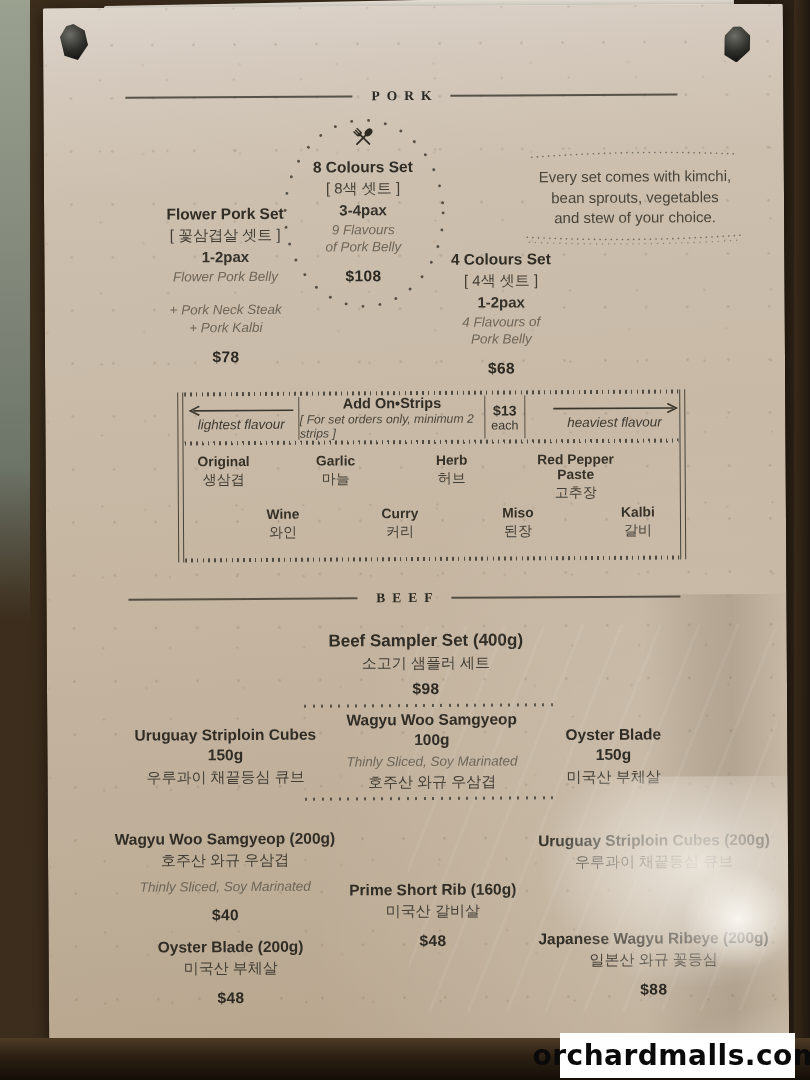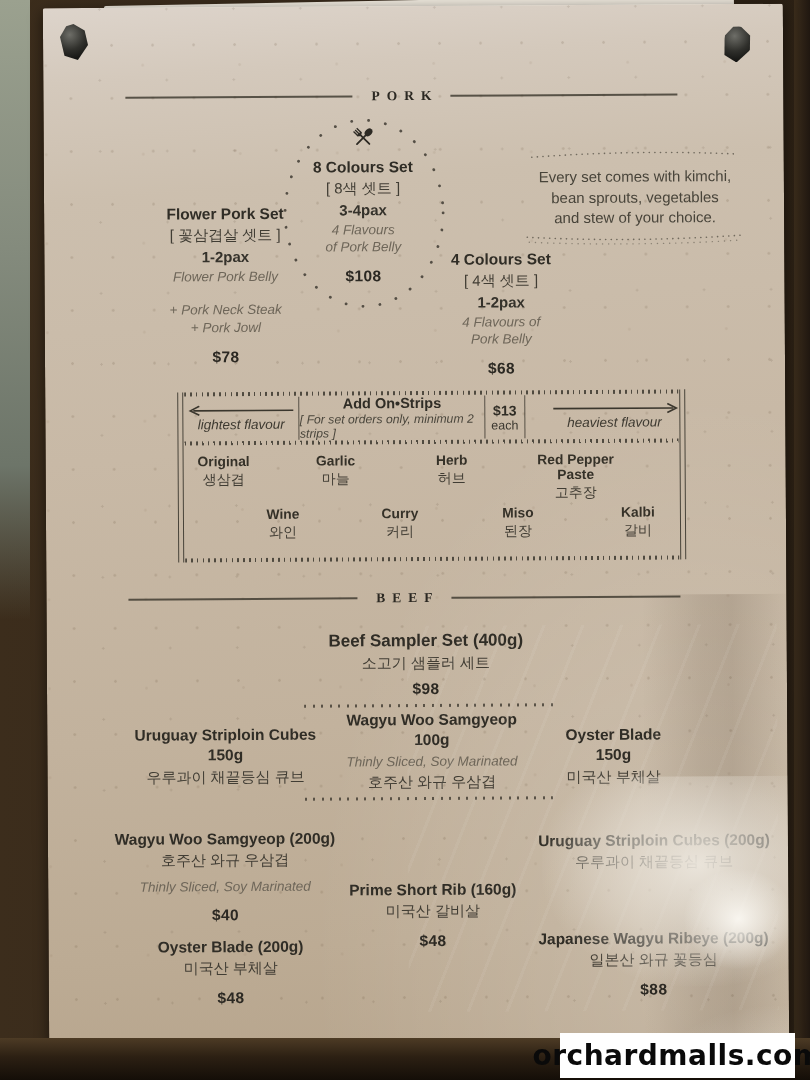--- a/index.html
+++ b/index.html
@@ -161,32 +161,32 @@
               <rect x="9.4" y="2" width="1.2" height="6"></rect>
               <rect x="11.4" y="2" width="1.2" height="6"></rect>
               <rect x="13.4" y="2" width="1.2" height="6"></rect>
               <path d="M9.4 6.5 h5.2 a0 0 0 0 1 0 0 l-1 2.2 h-3.2 z"></path>
             </g>
           </svg>
         </div>
         <div class="name">8 Colours Set</div>
         <div class="kr">[ 8색 셋트 ]</div>
         <div class="pax">3-4pax</div>
-        <div class="desc">4 Flavours</div>
+        <div class="desc">9 Flavours</div>
         <div class="desc" style="margin-top:0">of Pork Belly</div>
         <div class="price">$108</div>
       </div>
 
       <div class="item" id="blk-flower">
         <div class="name">Flower Pork Set</div>
         <div class="kr">[ 꽃삼겹살 셋트 ]</div>
         <div class="pax">1-2pax</div>
         <div class="desc">Flower Pork Belly</div>
         <div class="desc" style="margin-top:16px">+ Pork Neck Steak</div>
-        <div class="desc" style="margin-top:0">+ Pork Jowl</div>
+        <div class="desc" style="margin-top:0">+ Pork Kalbi</div>
         <div class="price">$78</div>
       </div>
 
       <div id="note">
         <svg class="note-dots" width="210" height="10" viewBox="0 0 210 10">
           <path d="M2 8 Q 105 1 208 6" fill="none" stroke="#4a463c" stroke-width="1.6" stroke-dasharray="0.1 5.5" stroke-linecap="round" opacity="0.7"></path>
         </svg>
         <div class="note-line">Every set comes with kimchi,</div>
         <div class="note-line">bean sprouts, vegetables</div>
         <div class="note-line">and stew of your choice.</div>

